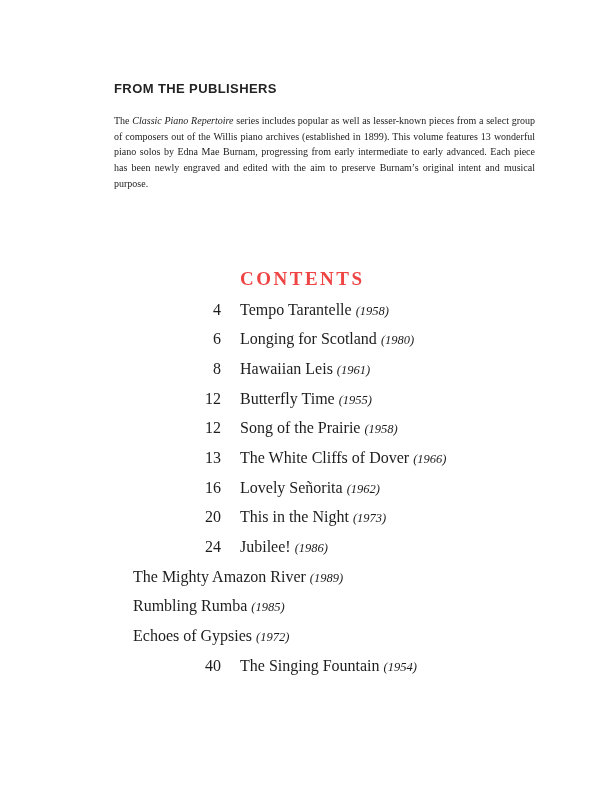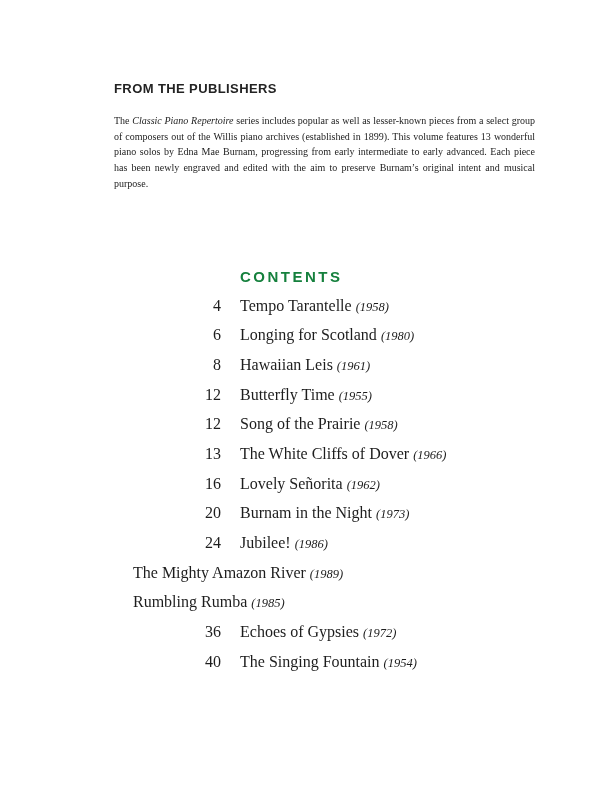--- a/index.html
+++ b/index.html
@@ -28,25 +28,25 @@
     font-size: 10px;
     line-height: 15.7px;
     text-align: justify;
     color: #1c1c1c;
     width: 421px;
     margin: 18px 0 0 0;
   }
   .publishers-paragraph em { font-style: italic; }
   .contents-section { margin-top: 77px; }
   .contents-title {
-    font-family: Liberation Sans, sans-serif;
-    font-size: 15px;
+    font-family: Liberation Serif, serif;
+    font-size: 19px;
     font-weight: 600;
     letter-spacing: 2.5px;
-    color: #15803d;
+    color: #ef4444;
     margin: 0 0 0 126px;
     line-height: 1;
   }
   .toc {
     margin-top: 13px;
     font-family: "Liberation Serif", serif;
     font-size: 16px;
     color: #1d1d1d;
   }
   .toc-row {
@@ -112,38 +112,37 @@
         <span class="toc-title"><span>The White Cliffs of Dover</span><em class="toc-year">(1966)</em></span>
       </div>
 
       <div class="toc-row">
         <span class="toc-num">16</span>
         <span class="toc-title"><span>Lovely Señorita</span><em class="toc-year">(1962)</em></span>
       </div>
 
       <div class="toc-row">
         <span class="toc-num">20</span>
-        <span class="toc-title"><span>Burnam in the Night</span><em class="toc-year">(1973)</em></span>
+        <span class="toc-title"><span>This in the Night</span><em class="toc-year">(1973)</em></span>
       </div>
 
       <div class="toc-row">
         <span class="toc-num">24</span>
         <span class="toc-title"><span>Jubilee!</span><em class="toc-year">(1986)</em></span>
       </div>
 
       <div class="toc-row">
         <span class="toc-title"><span>The Mighty Amazon River</span><em class="toc-year">(1989)</em></span>
       </div>
 
       <div class="toc-row">
         <span class="toc-title"><span>Rumbling Rumba</span><em class="toc-year">(1985)</em></span>
       </div>
 
       <div class="toc-row">
-        <span class="toc-num">36</span>
         <span class="toc-title"><span>Echoes of Gypsies</span><em class="toc-year">(1972)</em></span>
       </div>
 
       <div class="toc-row">
         <span class="toc-num">40</span>
         <span class="toc-title"><span>The Singing Fountain</span><em class="toc-year">(1954)</em></span>
       </div>
 
     </div>
   </div>

